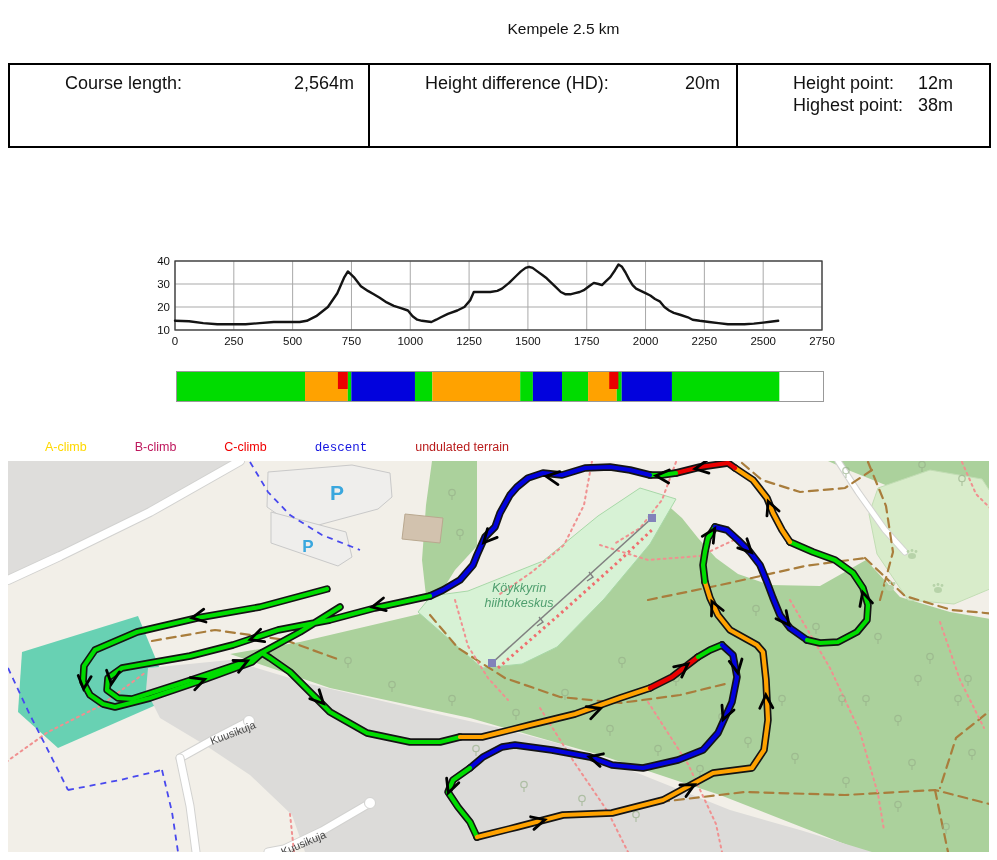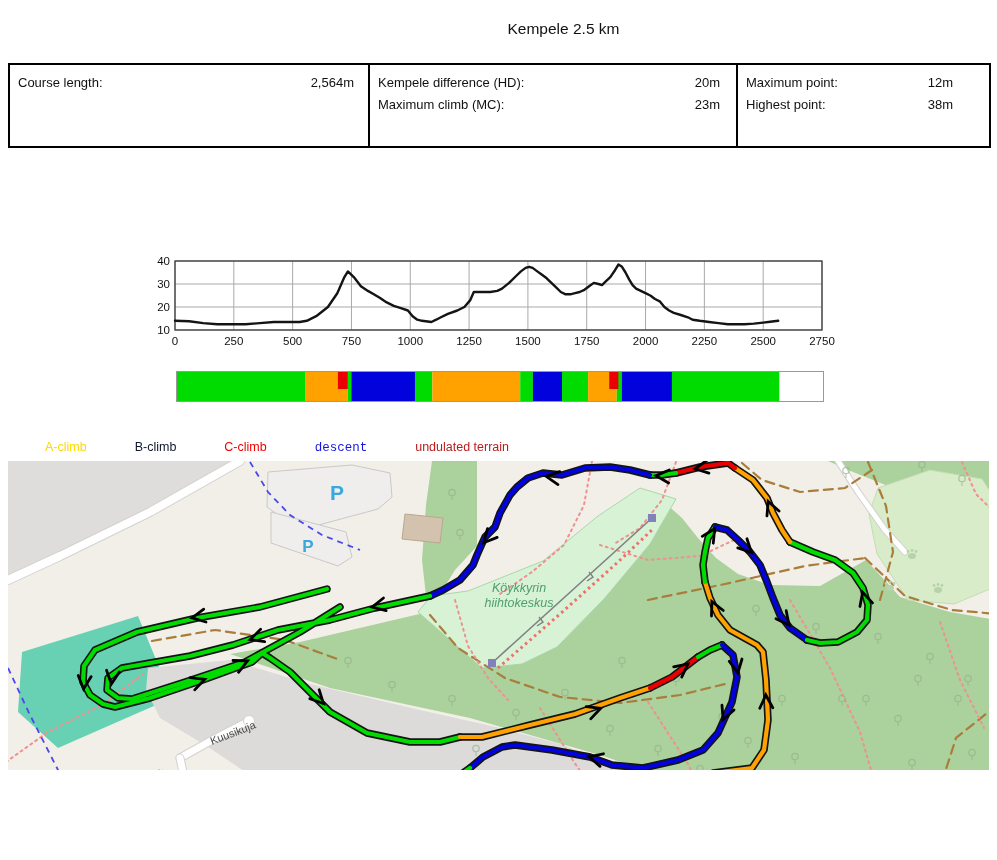--- a/index.html
+++ b/index.html
@@ -1,24 +1,24 @@
 <!DOCTYPE html>
 <html><head>
 <meta charset="utf-8">
 <style>
   html,body{margin:0;padding:0;background:#fff;}
-  #page{position:relative;width:997px;height:770px;background:#fff;
+  #page{position:relative;width:997px;height:860px;background:#fff;
         font-family:"Liberation Sans", sans-serif;color:#111;overflow:hidden;}
   #title{position:absolute;top:20px;left:0;right:0;padding-left:130px;
          text-align:center;font-size:15.5px;color:#111;}
   #info-table{position:absolute;left:8px;top:63px;width:979px;height:81px;
               border:2px solid #000;display:flex;}
   .info-col{box-sizing:border-box;padding-top:7px;}
   .info-col+.info-col{border-left:2px solid #000;}
-  .info-row{display:flex;justify-content:space-between;font-size:13px;line-height:22px;}
+  .info-row{display:flex;justify-content:space-between;font-size:18px;line-height:22px;padding-left:47px;}
   .info-label{padding-left:8px;white-space:nowrap;}
   .info-value{white-space:nowrap;}
   #col1{width:358px;} #col1 .info-value{padding-right:14px;}
   #col2{width:368px;} #col2 .info-value{padding-right:16px;}
   #col3{flex:1;}      #col3 .info-value{padding-right:36px;}
   #profile-chart{position:absolute;left:146px;top:252px;}
   #climb-bar{position:absolute;left:176px;top:371px;}
   #legend{position:absolute;left:8px;top:440px;font-size:12.5px;white-space:nowrap;}
   .legend-item{margin-right:11px;margin-left:37px;}
   #course-map{position:absolute;left:8px;top:461px;}
@@ -32,31 +32,27 @@
 
   <div id="info-table">
     <div class="info-col" id="col1">
         <div class="info-row">
           <span class="info-label">Course length:</span>
           <span class="info-value">2,564m</span>
         </div>
       </div>
     <div class="info-col" id="col2">
         <div class="info-row">
-          <span class="info-label">Kempele difference (HD):</span>
+          <span class="info-label">Height difference (HD):</span>
           <span class="info-value">20m</span>
-        </div>
-        <div class="info-row">
-          <span class="info-label">Maximum climb (MC):</span>
-          <span class="info-value">23m</span>
         </div>
       </div>
     <div class="info-col" id="col3">
         <div class="info-row">
-          <span class="info-label">Maximum point:</span>
+          <span class="info-label">Height point:</span>
           <span class="info-value">12m</span>
         </div>
         <div class="info-row">
           <span class="info-label">Highest point:</span>
           <span class="info-value">38m</span>
         </div>
       </div>
   </div>
 
   <svg id="profile-chart" width="690" height="100" viewBox="0 0 690 100">
@@ -108,21 +104,21 @@
       <rect x="356.8872727272727" y="1" width="29.128727272727247" height="29" fill="#0202dd"></rect>
       <rect x="386.01599999999996" y="1" width="26.074909090909102" height="29" fill="#00dc00"></rect>
       <rect x="412.09090909090907" y="1" width="28.658909090909106" height="29" fill="#ffa200"></rect>
       <rect x="440.74981818181817" y="1" width="4.933090909090936" height="29" fill="#00dc00"></rect>
       <rect x="445.6829090909091" y="1" width="50.27054545454547" height="29" fill="#0202dd"></rect>
       <rect x="495.9534545454546" y="1" width="107.35345454545455" height="29" fill="#00dc00"></rect>
       <rect x="161.91272727272727" y="1" width="9.866181818181815" height="17" fill="#ea0000"></rect>
       <rect x="433.23272727272723" y="1" width="9.161454545454546" height="17" fill="#ea0000"></rect>
     </svg>
 
-  <div id="legend"><span class="legend-item" style="color: rgb(255, 216, 0);">A-climb</span><span class="legend-item" style="color: #0f172a;">B-climb</span><span class="legend-item" style="color: rgb(240, 0, 0);">C-climb</span><span class="legend-item" style="color: rgb(21, 21, 224); font-family: Liberation Mono, monospace;">descent</span><span class="legend-item" style="color: #b91c1c;">undulated terrain</span></div>
+  <div id="legend"><span class="legend-item" style="color: rgb(255, 216, 0);">A-climb</span><span class="legend-item" style="color: #be185d;">B-climb</span><span class="legend-item" style="color: rgb(240, 0, 0);">C-climb</span><span class="legend-item" style="color: rgb(21, 21, 224); font-family: Liberation Mono, monospace;">descent</span><span class="legend-item" style="color: #b91c1c;">undulated terrain</span></div>
 
   <svg id="course-map" width="981" height="391" viewBox="8 461 981 391">
       <rect x="8" y="461" width="981" height="391" fill="#f2efe8"></rect>
       <polygon points="8,461 240,461 8,580" fill="#dedddb" stroke="none" stroke-width="1"></polygon>
       <polygon points="22,652 138,616 172,698 58,748 18,712" fill="#68d1b3" stroke="none" stroke-width="1"></polygon>
       <polygon points="432,461 477,461 477,546 455,570 440,594 428,614 422,560 426,505" fill="#abd19c" stroke="none" stroke-width="1"></polygon>
       <polygon points="428,612 300,642 230,654 330,688 470,718 600,755 720,795 865,852 997,852 997,620 950,612 900,597 866,560 820,586 770,585 738,574 716,558 698,538 682,518 664,502 646,491 608,520 568,549 528,579 494,600 458,608" fill="#abd19c" stroke="none" stroke-width="1"></polygon>
       <polygon points="828,461 997,461 997,548 940,512 888,486 848,470" fill="#abd19c" stroke="none" stroke-width="1"></polygon>
       <polygon points="878,488 930,470 982,479 997,502 997,586 954,604 908,600 877,554 869,514" fill="#d8ecca" stroke="#c2ddb4" stroke-width="1"></polygon>
       <polygon points="418,612 482,668 522,664 557,647 604,599 650,544 676,499 640,488 598,516 543,561 468,591 431,596" fill="#d7f2d5" stroke="#a8d8a8" stroke-width="1"></polygon>

